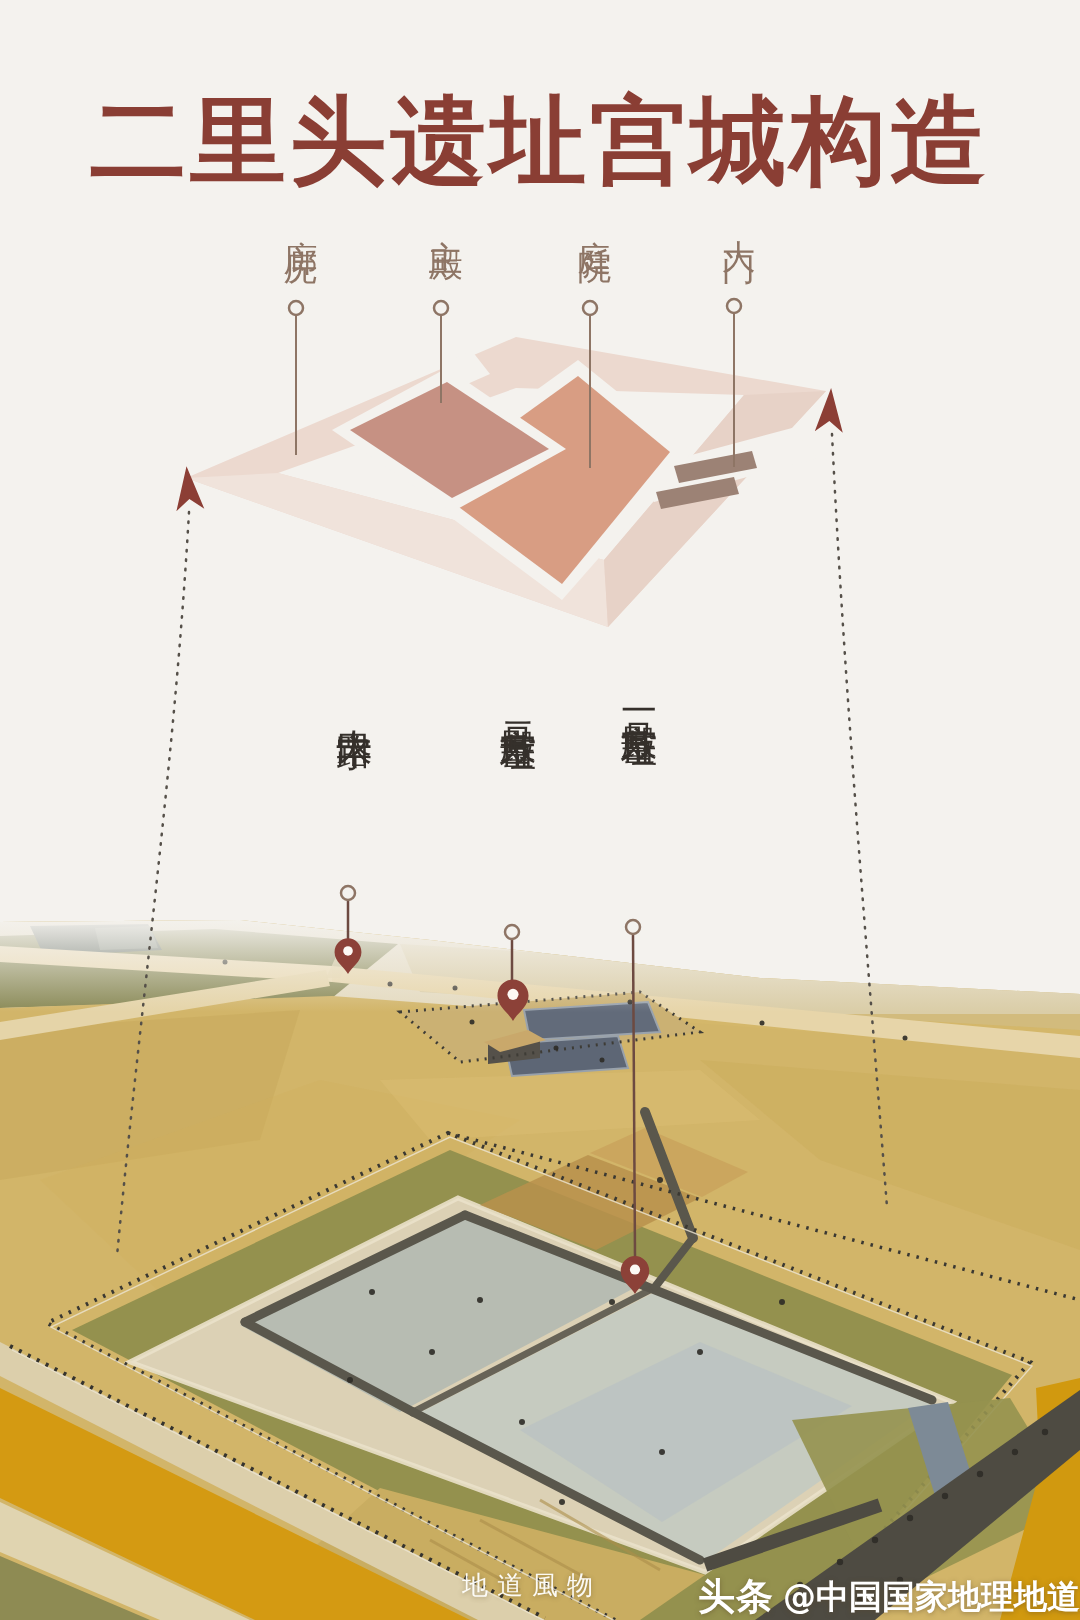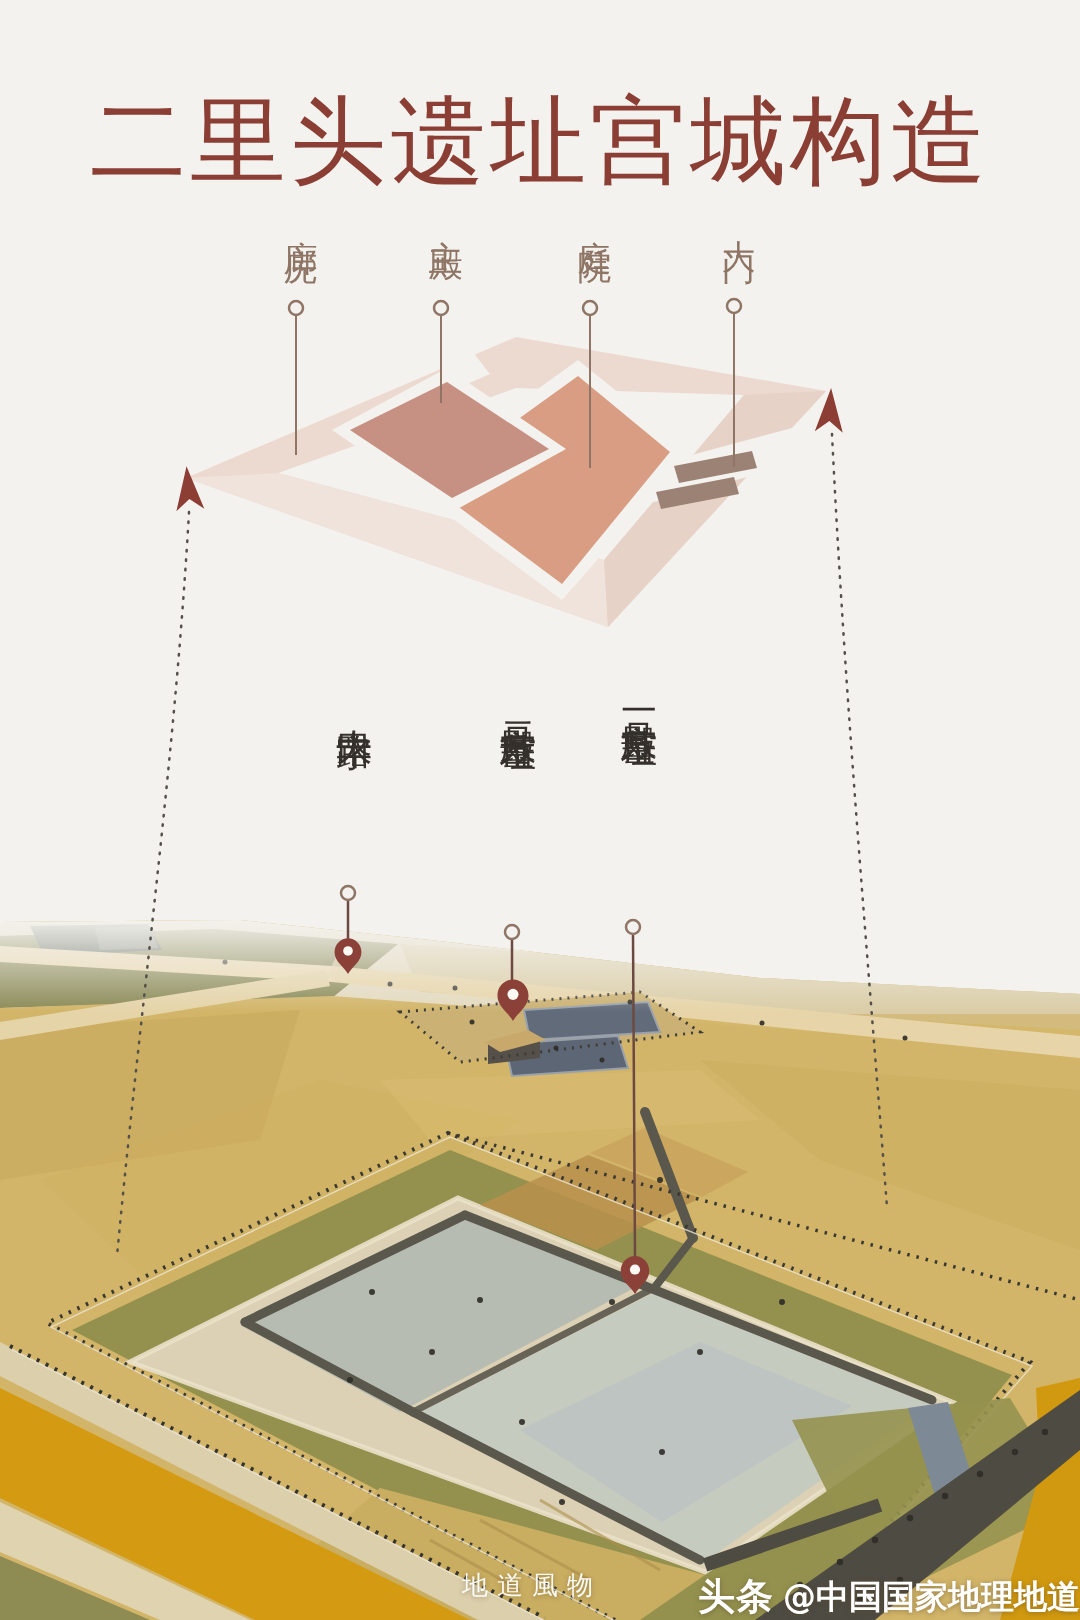--- a/index.html
+++ b/index.html
@@ -4,21 +4,21 @@
 <style>
   html,body{margin:0;padding:0;background:#e9e7e3;}
   .canvas{
     position:relative;width:1080px;height:1620px;margin:0 auto;
     background:#f4f2ee;overflow:hidden;
     font-family:"DejaVu Serif","Liberation Serif",serif;
   }
   .canvas svg{position:absolute;left:0;top:0;}
   .page-title{
     position:absolute;left:0;top:22px;width:1080px;height:118px;
-    text-align:center;font-size:96px;line-height:110px;font-weight:normal;
+    text-align:center;font-size:96px;line-height:110px;font-weight:bold;
     color:#8a3e34;letter-spacing:4px;white-space:nowrap;
   }
   .vlabel{
     position:absolute;writing-mode:vertical-rl;text-orientation:upright;
     font-size:34px;letter-spacing:9px;color:#8e7565;top:213px;
   }
   .vlabel2{
     position:absolute;writing-mode:vertical-rl;text-orientation:upright;
     font-size:36px;letter-spacing:2px;color:#35302b;font-weight:500;
   }

